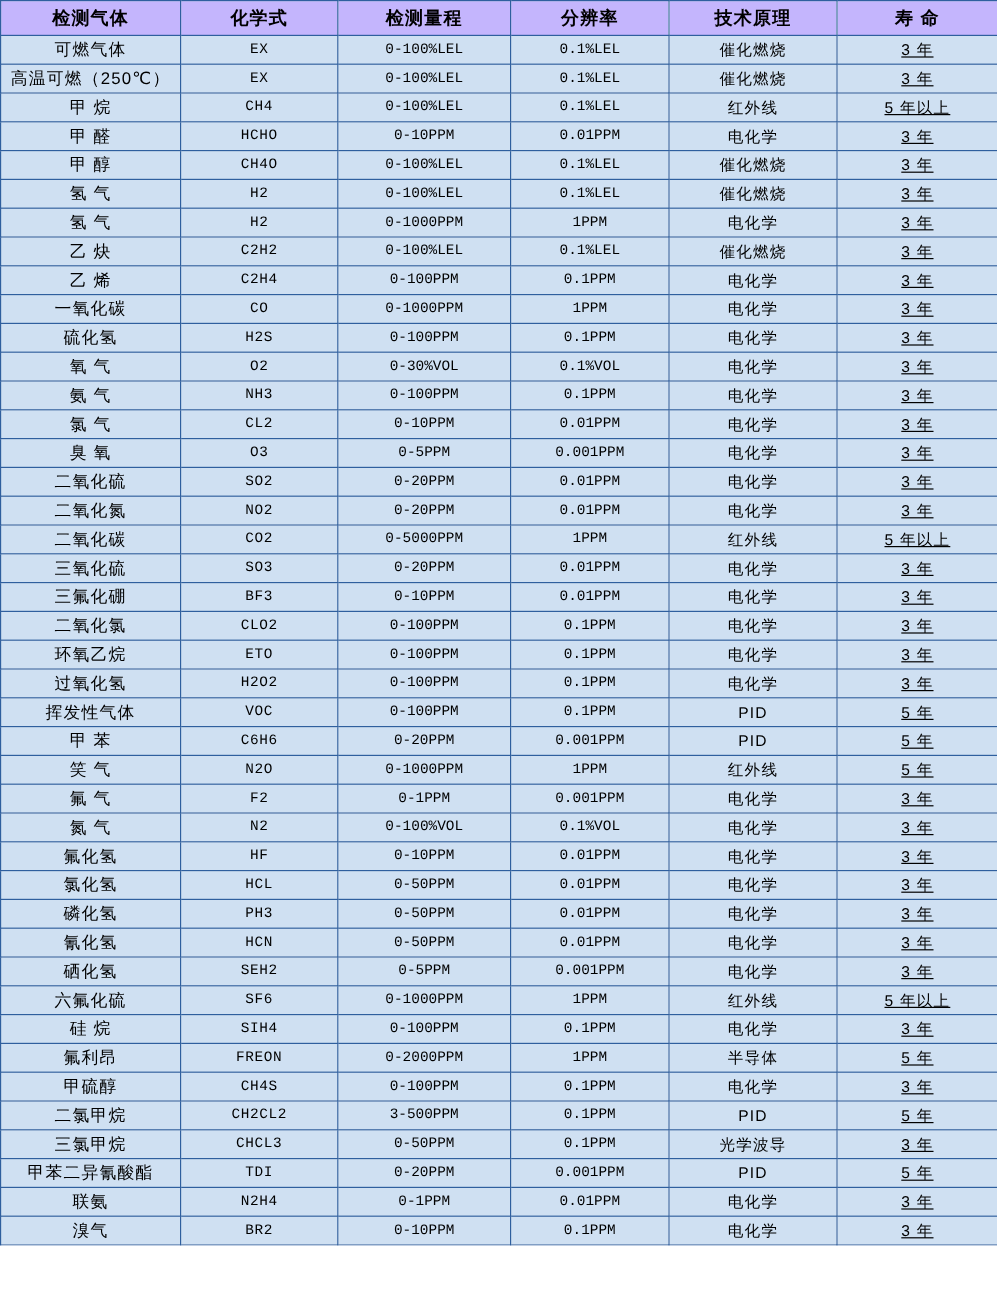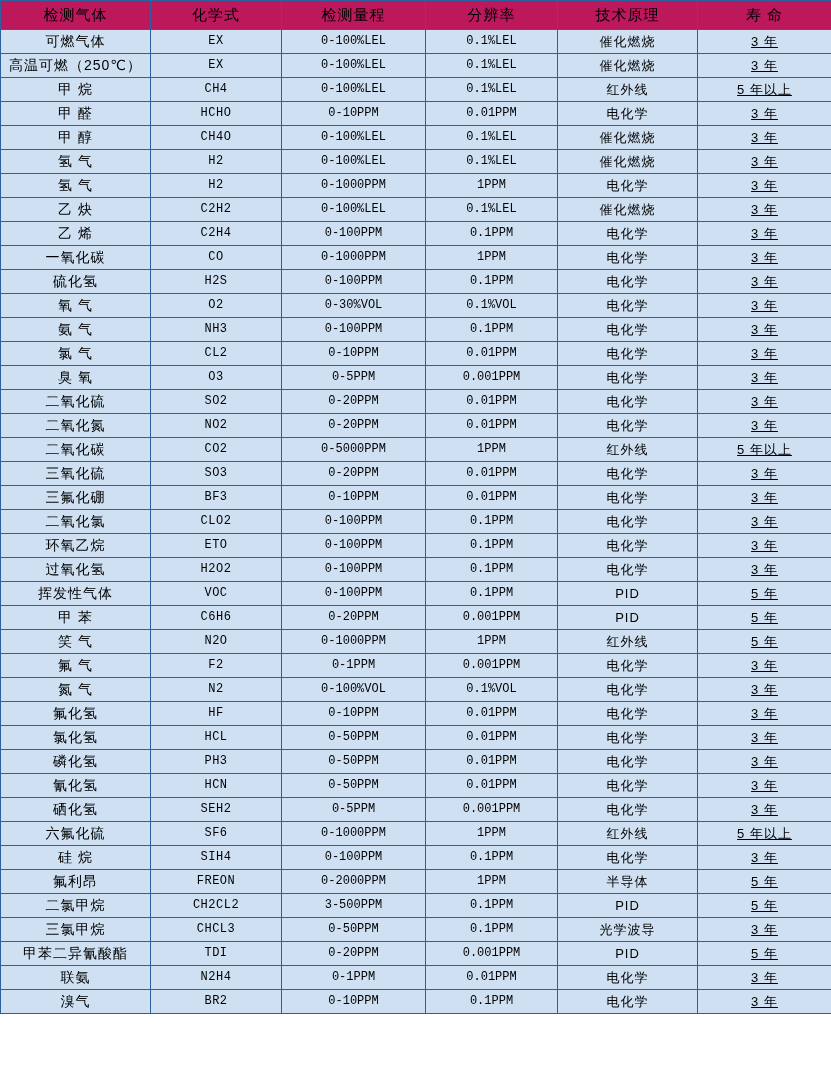--- a/index.html
+++ b/index.html
@@ -25,24 +25,24 @@
 
   #gas-table th, #gas-table td {
     border: 1px solid #2f5f9e;
     text-align: center;
     vertical-align: middle;
     color: #000000;
     white-space: nowrap;
     overflow: hidden;
   }
   #gas-table thead th {
-    background: #be185d;
+    background: #c4b5fd;
     height: 26px;
     font-size: 15px;
-    font-weight: normal;
+    font-weight: bold;
     letter-spacing: 1px;
   }
   #gas-table tbody td {
     background: #cfe0f2;
     height: 21px;
     font-size: 13px;
     line-height: 21px;
   }
   #gas-table tbody td.name {
     font-size: 14px;
@@ -373,20 +373,28 @@
       </tr>
       <tr>
         <td class="name">氟利昂</td>
         <td class="formula">FREON</td>
         <td class="range">0-2000PPM</td>
         <td class="resolution">1PPM</td>
         <td class="principle">半导体</td>
         <td class="life">5 年</td>
       </tr>
       <tr>
+        <td class="name">甲硫醇</td>
+        <td class="formula">CH4S</td>
+        <td class="range">0-100PPM</td>
+        <td class="resolution">0.1PPM</td>
+        <td class="principle">电化学</td>
+        <td class="life">3 年</td>
+      </tr>
+      <tr>
         <td class="name">二氯甲烷</td>
         <td class="formula">CH2CL2</td>
         <td class="range">3-500PPM</td>
         <td class="resolution">0.1PPM</td>
         <td class="principle">PID</td>
         <td class="life">5 年</td>
       </tr>
       <tr>
         <td class="name">三氯甲烷</td>
         <td class="formula">CHCL3</td>

